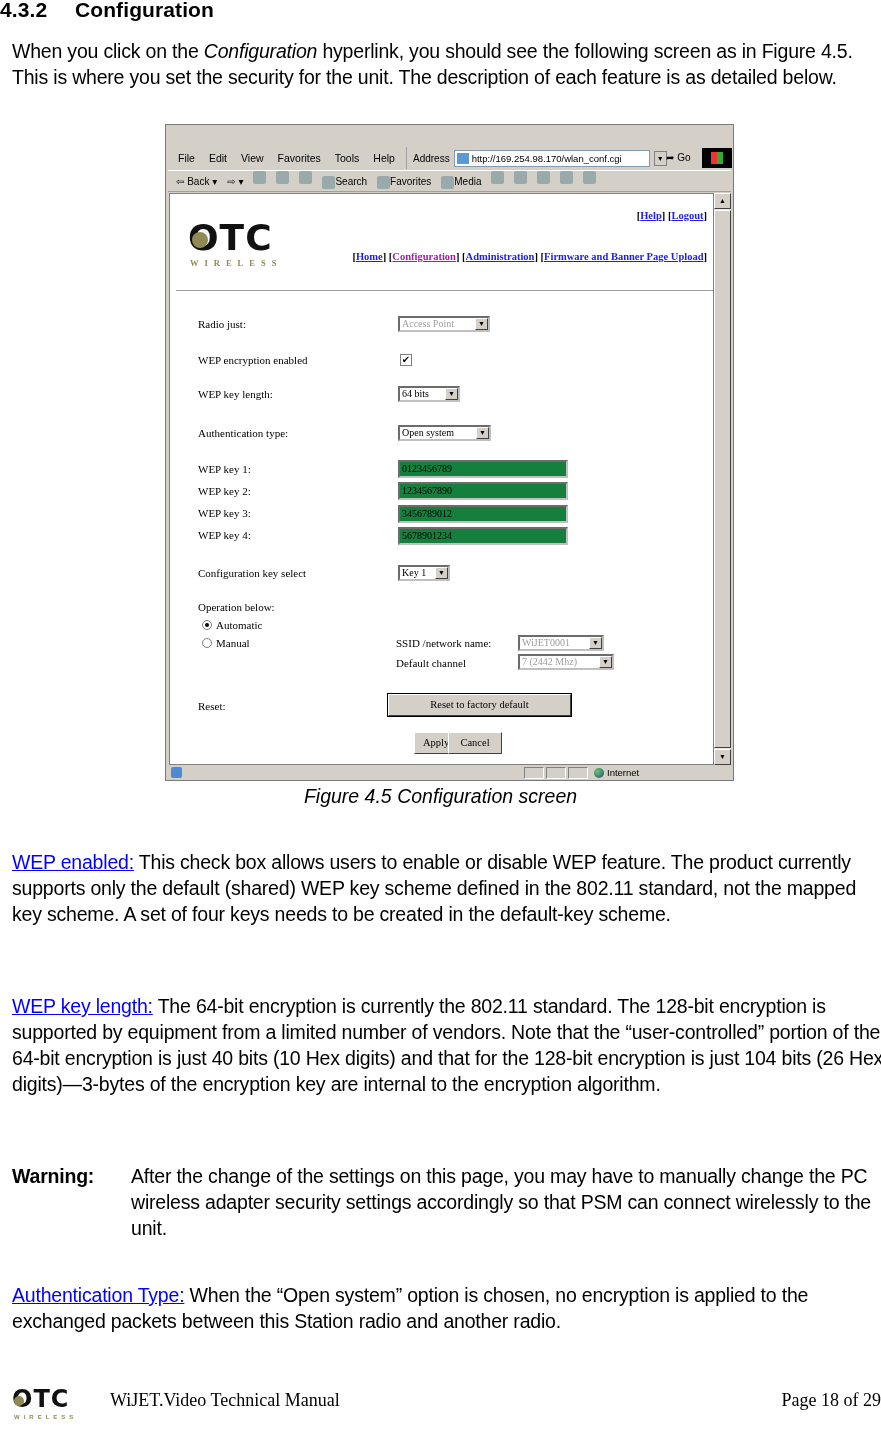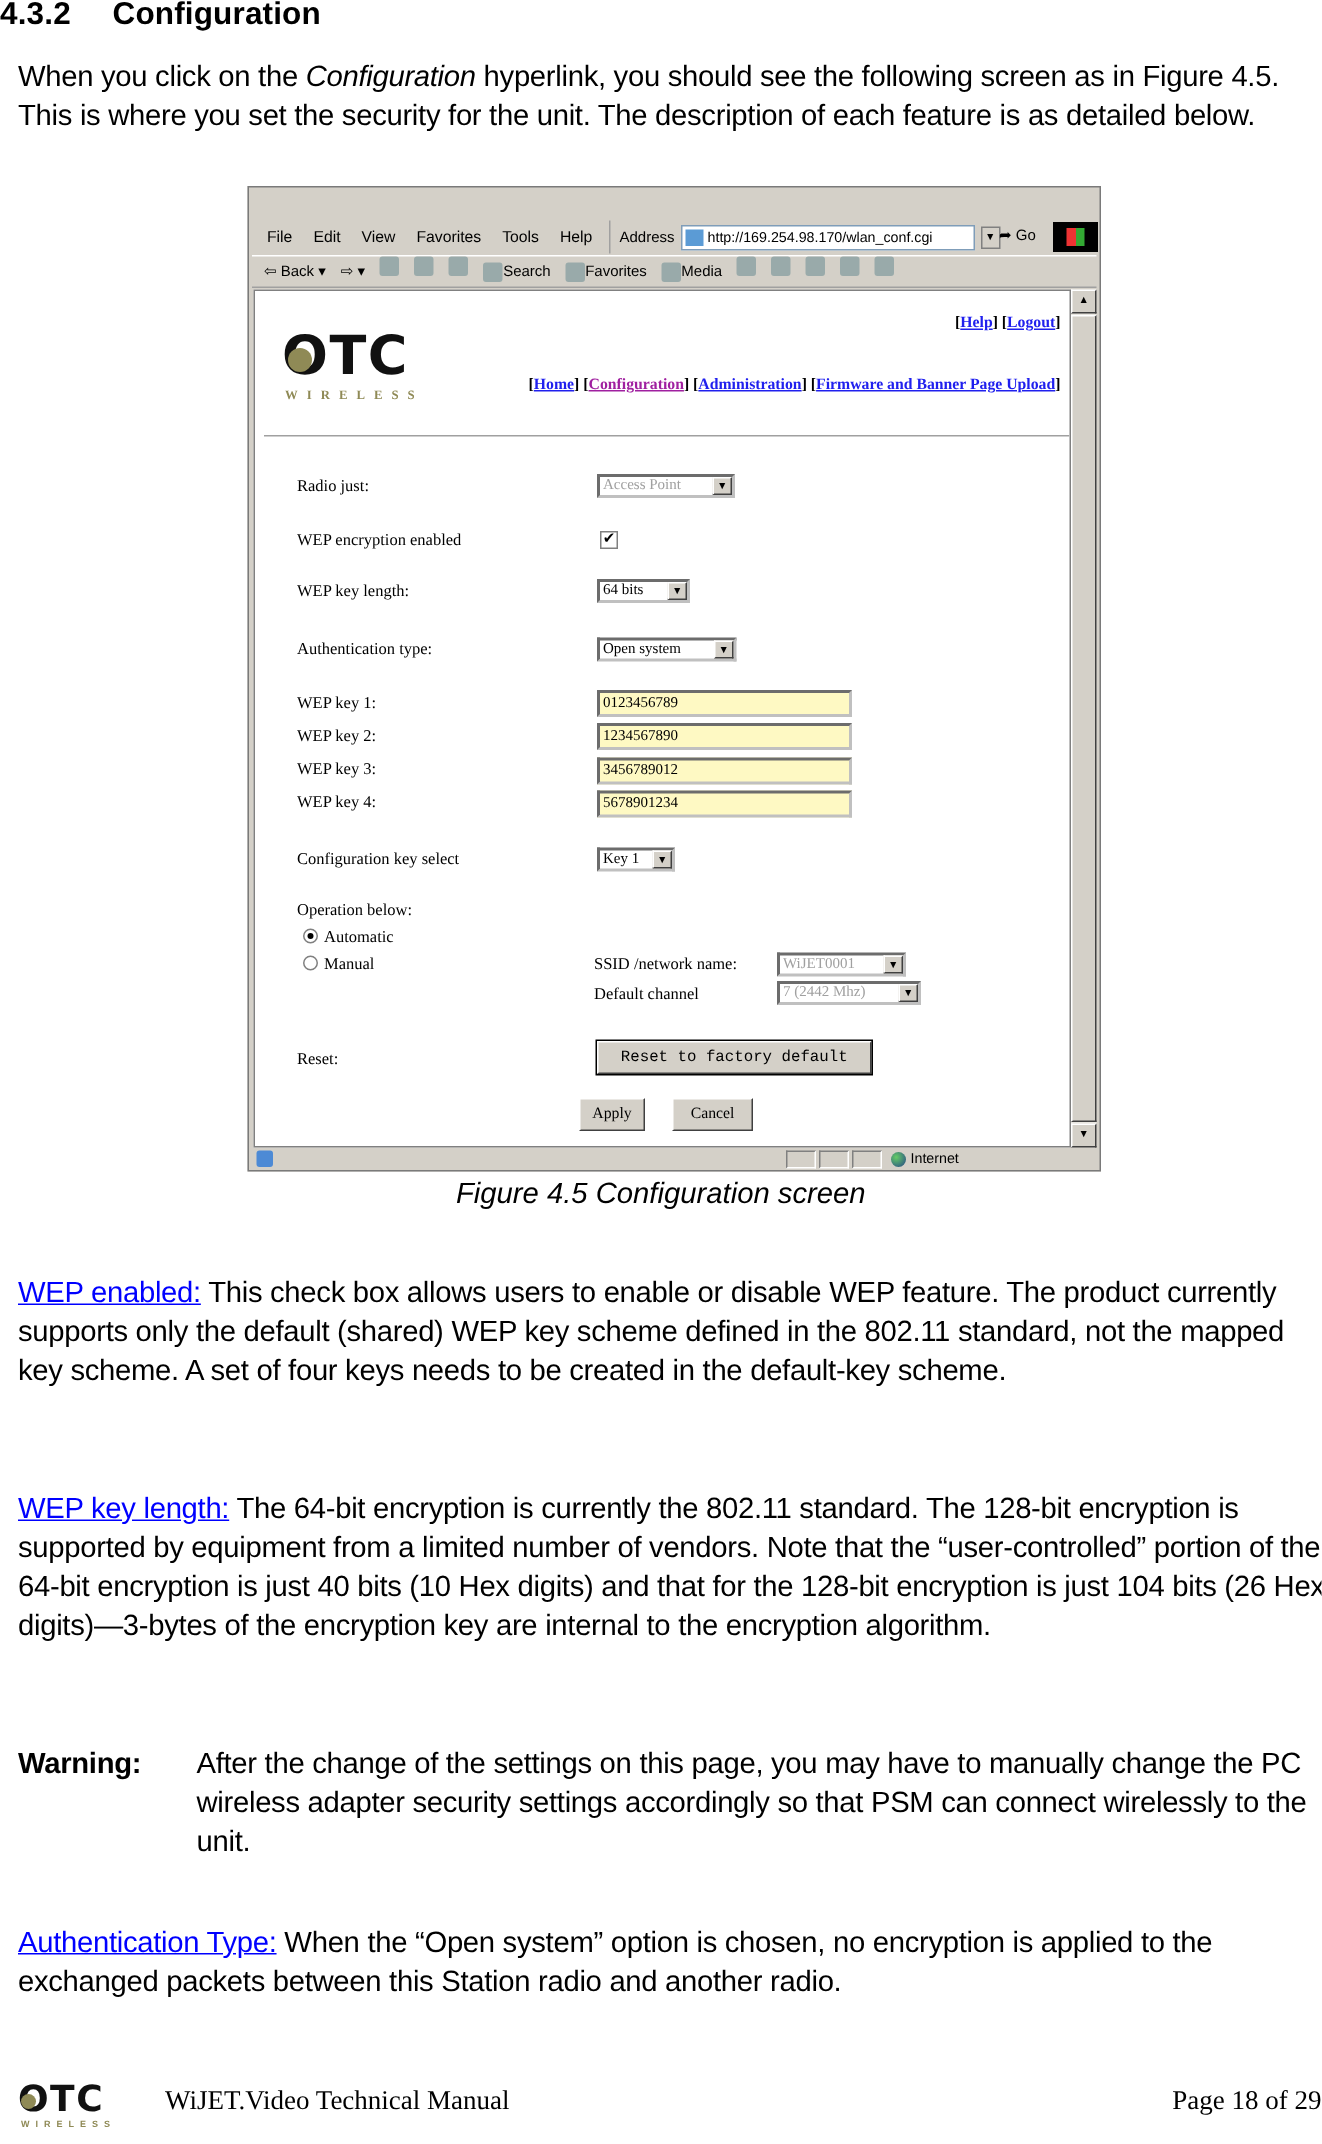--- a/index.html
+++ b/index.html
@@ -55,21 +55,21 @@
   .toplinks { position: absolute; right: 6px; top: 16px; font-size: 10.5px; font-weight: bold; }
   .navlinks { position: absolute; right: 6px; top: 57px; font-size: 10.5px; font-weight: bold; white-space: nowrap; }
   .lnk { color: #2020ee; text-decoration: underline; }
   .lnk.visited { color: #a020a0; }
   .hr { position: absolute; left: 6px; right: 0; top: 96px; border-top: 1px solid #a0a0a0; }
 
   .form-label { position: absolute; left: 28px; font-size: 11px; }
   .select { height: 16px; border: 2px inset #c0c0c0; background: #fff; font-size: 10px; line-height: 12px; padding-left: 2px; position: absolute; white-space: nowrap; }
   .select.disabled { color: #a0a0a0; }
   .select .arrow { position: absolute; right: 0; top: 0; width: 13px; height: 12px; background: #d4d0c8; border: 1px solid; border-color: #fff #404040 #404040 #fff; font-size: 7px; text-align: center; line-height: 10px; color: #000; }
-  .textbox { height: 18px; border: 2px inset #c0c0c0; background: #fef9c3; font-size: 10px; line-height: 14px; padding-left: 2px; position: absolute; }
+  .textbox { height: 18px; border: 2px inset #c0c0c0; background: #15803d; font-size: 10px; line-height: 14px; padding-left: 2px; position: absolute; }
   .checkbox { position: absolute; width: 12px; height: 12px; border: 1px solid #808080; background: #fff; font-size: 10px; line-height: 10px; text-align: center; }
   .radio { display: inline-block; width: 10px; height: 10px; border-radius: 50%; border: 1px solid #808080; background: #fff; vertical-align: -1px; margin-right: 4px; position: relative; }
   .radio.on::after { content: ""; position: absolute; left: 2px; top: 2px; width: 4px; height: 4px; border-radius: 50%; background: #000; }
   .btn { position: absolute; height: 22px; background: #d4d0c8; border: 1px solid; border-color: #fff #404040 #404040 #fff; font-size: 10.5px; text-align: center; line-height: 20px; }
   .btn.default { outline: 1px solid #000; }
 
   .caption { left: 0; width: 881px; top: 785px; text-align: center; font-style: italic; font-size: 19.5px; }
   .link-term { color: #0000ff; text-decoration: underline; }
   .p1 { left: 12px; top: 849px; width: 868px; }
   .p2 { left: 12px; top: 993px; width: 872px; }
@@ -198,23 +198,23 @@
     <span class="form-label" style="left:226px; top:443px">SSID /network name:</span>
     <div class="select disabled" style="left:348px; top:441px; width:86px;">
       <span>WiJET0001</span><span class="arrow">▼</span>
     </div>
     <span class="form-label" style="left:226px; top:463px">Default channel</span>
     <div class="select disabled" style="left:348px; top:460px; width:96px;">
       <span>7 (2442 Mhz)</span><span class="arrow">▼</span>
     </div>
 
     <span class="form-label" style="top:506px">Reset:</span>
-    <div class="btn default" style="left:228px; top:500px; width:183px;font-family:Liberation Mono, monospace;">Reset to factory default</div>
-
-    <div class="btn" style="left:216px; top:538px; width:44px;">Apply</div>
+    <div class="btn default" style="left:218px; top:500px; width:183px;">Reset to factory default</div>
+
+    <div class="btn" style="left:244px; top:538px; width:44px;">Apply</div>
     <div class="btn" style="left:278px; top:538px; width:54px;">Cancel</div>
   </div>
 
   <div class="scrollbar">
     <div class="sb-btn" style="top:0">▲</div>
     <div class="sb-thumb"></div>
     <div class="sb-btn" style="top:556px">▼</div>
   </div>
 
   <div class="statusbar">

